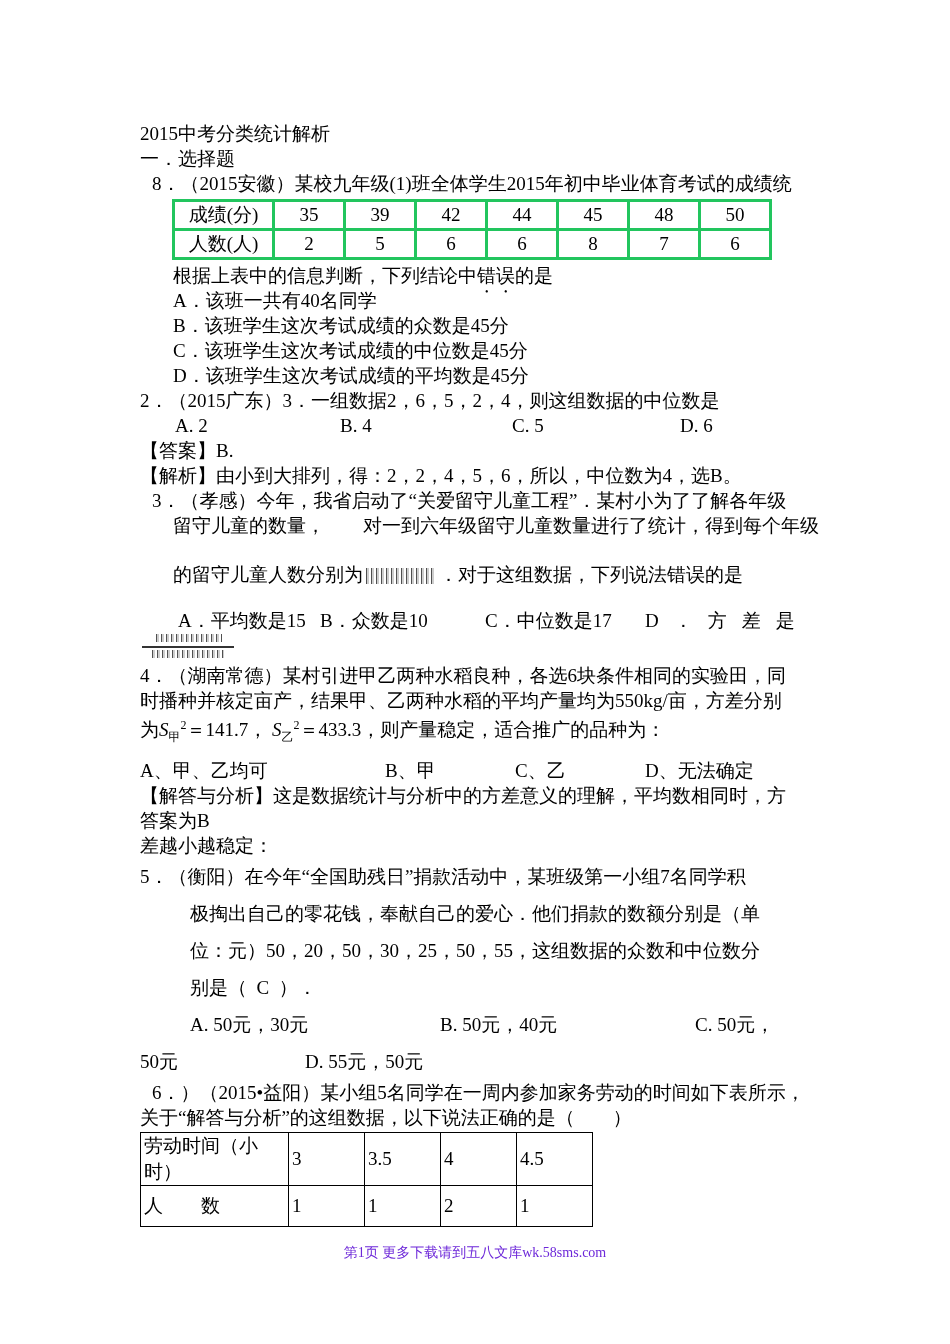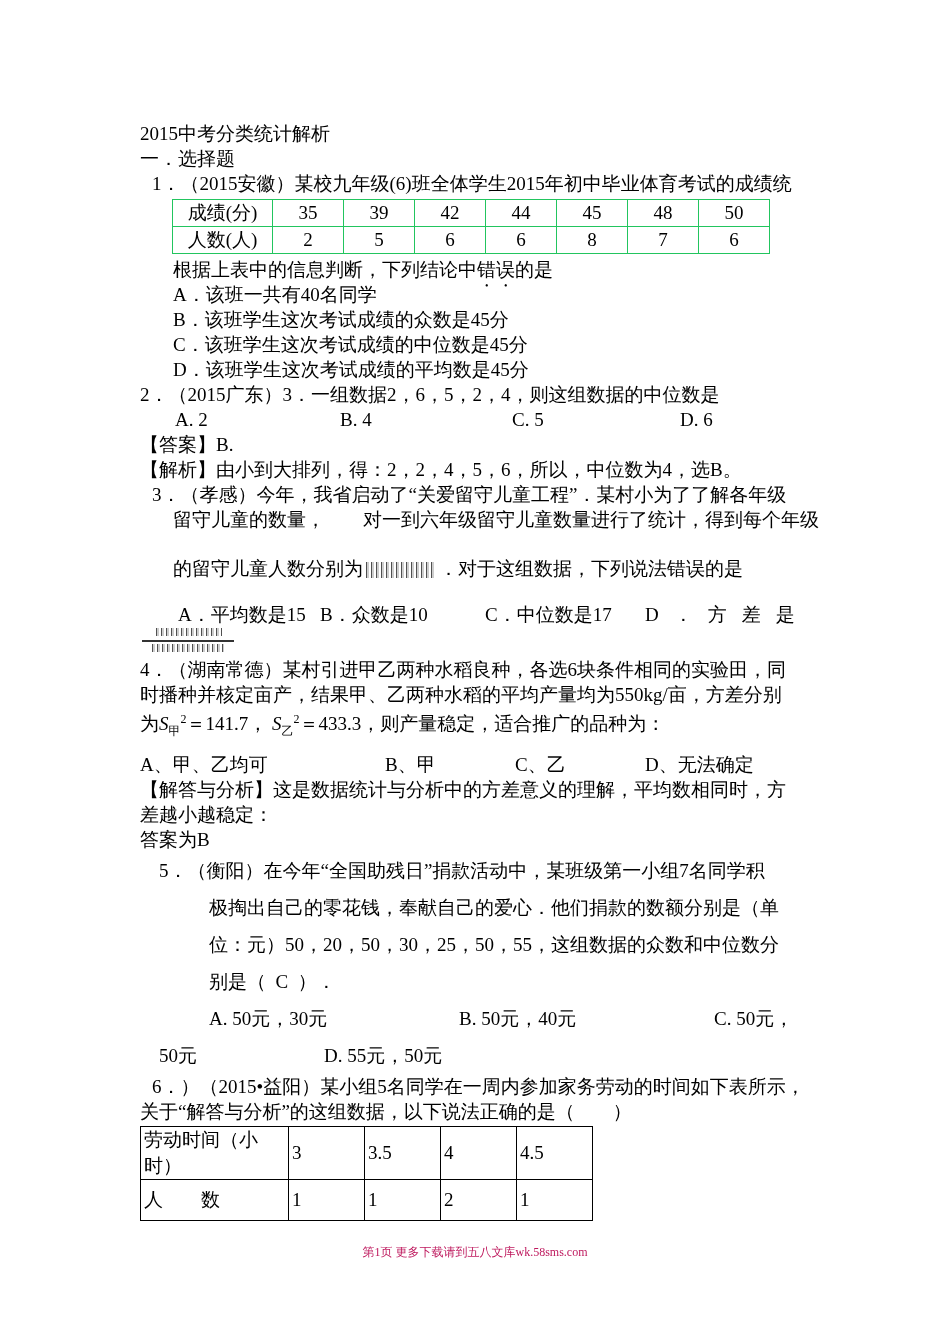--- a/index.html
+++ b/index.html
@@ -1,58 +1,58 @@
 <!DOCTYPE html>
 <html><head>
 <meta charset="utf-8">
 <style>
   * { margin:0; padding:0; box-sizing:border-box; }
   html,body { background:#ffffff; }
   .page { position:relative; width:950px; height:1344px; background:#fff; color:#000;
           font-family:"Liberation Serif","DejaVu Serif",serif; font-size:19px; overflow:hidden; }
   .content { position:absolute; left:140px; top:121px; width:690px; }
   .line  { position:relative; height:25px; line-height:25px; white-space:pre; }
-  .line5 { position:relative; height:37px; line-height:37px; white-space:pre;margin-left:19px; }
+  .line5 { position:relative; height:37px; line-height:37px; white-space:pre; }
   .center { text-align:left; }
   .ind12 { padding-left:12px; }
   .ind33 { padding-left:33px; }
   .ind50 { padding-left:50px; }
   .h46 { height:46px;margin-top:24px; }
   .h45 { height:45px; }
   .abs { position:absolute; top:0; white-space:pre; }
   .emph { text-emphasis:filled dot #000; text-emphasis-position:under right; }
   .spread { letter-spacing:15px; }
   .fvar { font-style:italic; }
   sub, sup { font-size:12px; }
   .smudge { background-image:repeating-linear-gradient(90deg, rgba(50,50,50,.85) 0 1px,
             rgba(130,130,130,.4) 1px 3px, rgba(255,255,255,0) 3px 5px); filter:blur(.6px); }
   .formula-sm { display:inline-block; width:70px; height:16px; vertical-align:-3px; margin:0 3px; }
   .formula-block { position:relative; height:30px; }
   .fb-top { position:absolute; top:1px; left:16px; width:66px; height:8px; }
   .fb-bar { position:absolute; top:13px; left:2px; width:92px; border-top:2px solid #333; }
   .fb-bottom { position:absolute; top:17px; left:12px; width:72px; height:8px; }
   table { border-collapse:collapse; }
   .t1 { margin:3px 0 3px 32px; }
-  .t1 td { border:1px solid #22c55e; height:25px; text-align:center; font-size:19px; padding:0; }
+  .t1 td { border:3px solid #22c55e; height:25px; text-align:center; font-size:19px; padding:0; }
   .t1 .c0 { width:100px; }  .t1 .c { width:71px; }
   .t2 { margin:2px 0 0 0; }
   .t2 td { border:1px solid #000; height:41px; text-align:left; font-size:19px; padding:0 0 0 3px; vertical-align:middle; }
   .t2 .c0 { width:148px; }  .t2 .c { width:76px; }
-  .footer { position:absolute; left:0; top:1244px; width:100%; text-align:center; font-size:12px; color:#be185d; }
+  .footer { position:absolute; left:0; top:1244px; width:100%; text-align:center; font-size:14px; color:#6d28d9; }
 </style>
 </head>
 <body>
 
 <div class="page">
   <div class="content">
 
     <div class="line center">2015中考分类统计解析</div>
     <div class="line">一．选择题</div>
 
-    <div class="line ind12">1．（2015安徽）某校九年级(6)班全体学生2015年初中毕业体育考试的成绩统</div>
+    <div class="line ind12">8．（2015安徽）某校九年级(1)班全体学生2015年初中毕业体育考试的成绩统</div>
 
     <table class="t1">
       <tbody>
           <tr>
         <td class="c0">成绩(分)</td>
         <td class="c">35</td>
         <td class="c">39</td>
         <td class="c">42</td>
         <td class="c">44</td>
         <td class="c">45</td>
@@ -106,22 +106,22 @@
     <div class="line">4．（湖南常德）某村引进甲乙两种水稻良种，各选6块条件相同的实验田，同</div>
     <div class="line">时播种并核定亩产，结果甲、乙两种水稻的平均产量均为550kg/亩，方差分别</div>
     <div class="line h45"><span>为</span><span class="fvar">S</span><sub>甲</sub><sup>2</sup><span>＝141.7， </span><span class="fvar">S</span><sub>乙</sub><sup>2</sup><span>＝433.3，</span><span>则产量稳定，适合推广的品种为：</span></div>
     <div class="line">
       <span class="abs" style="left:0">A、甲、乙均可</span>
       <span class="abs" style="left:245px">B、甲</span>
       <span class="abs" style="left:375px">C、乙</span>
       <span class="abs" style="left:505px">D、无法确定</span>
     </div>
     <div class="line">【解答与分析】这是数据统计与分析中的方差意义的理解，平均数相同时，方</div>
+    <div class="line">答案为B</div>
     <div class="line">差越小越稳定：</div>
-    <div class="line">答案为B</div>
 
     <div>
       <div class="line5">5．（衡阳）在今年“全国助残日”捐款活动中，某班级第一小组7名同学积</div>
       <div class="line5 ind50">极掏出自己的零花钱，奉献自己的爱心．他们捐款的数额分别是（单</div>
       <div class="line5 ind50">位：元）50，20，50，30，25，50，55，这组数据的众数和中位数分</div>
       <div class="line5 ind50">别是（  C  ）．</div>
       <div class="line5">
         <span class="abs" style="left:50px">A. 50元，30元</span>
         <span class="abs" style="left:300px">B. 50元，40元</span>
         <span class="abs" style="left:555px">C. 50元，</span>

